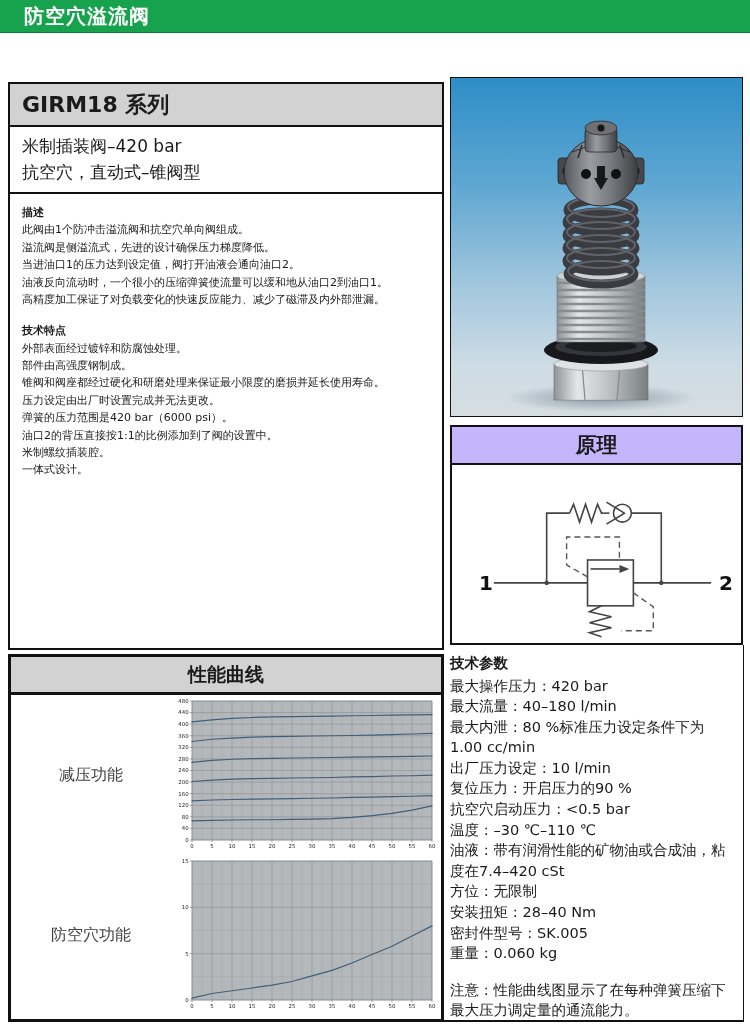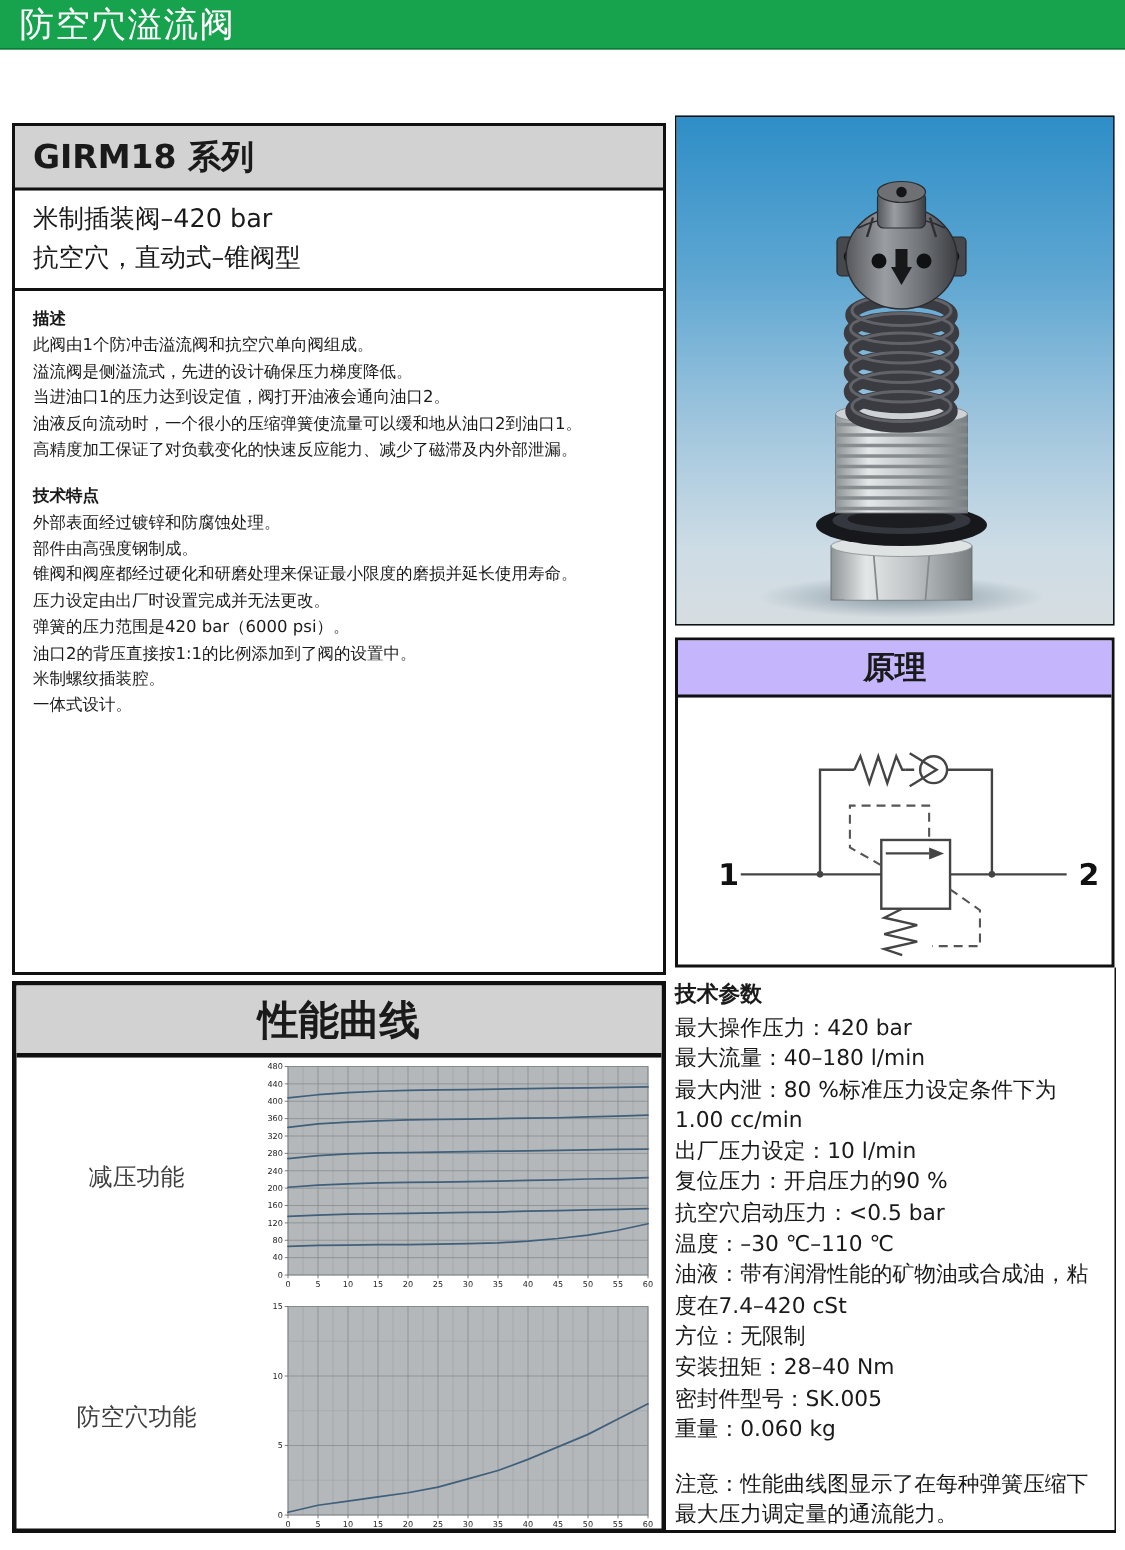--- a/index.html
+++ b/index.html
@@ -8,21 +8,21 @@
     width:750px; height:1033px; position:relative; overflow:hidden;
     font-family:"DejaVu Sans","Liberation Sans",sans-serif; color:#1a1a1a;
   }
   
   .topbar {
     position:absolute; left:0; top:0; width:750px; height:33px;
     background:#17a34e; display:flex; align-items:center;
     border-bottom:1px solid #0e7a38;
   }
   .topbar h1 {
-    color:#fff; font-size:23px; font-weight:normal; padding-left:13px; letter-spacing:1px;
+    color:#fff; font-size:20px; font-weight:bold; padding-left:24px; letter-spacing:1px;
   }
   
   .series-card {
     position:absolute; left:8px; top:82px; width:436px; height:568px;
     border:2px solid #111; background:#fff; overflow:hidden;
   }
   .series-card .hdr {
     background:#d2d2d2; border-bottom:2px solid #111;
     font-size:22px; font-weight:bold; padding:6px 12px 5px 12px;
   }
@@ -49,21 +49,21 @@
   }
   .principle-card .schema { height:178px; }
   .principle-card svg { display:block; width:100%; height:100%; }
   
   .perf-card {
     position:absolute; left:8px; top:654px; width:436px; height:368px;
     border:3px solid #111; background:#fff;
   }
   .perf-card .hdr {
     background:#d2d2d2; border-bottom:3px solid #111; text-align:center;
-    font-size:27px; font-weight:bold; padding:5px 0 4px 0;
+    font-size:19px; font-weight:bold; padding:5px 0 4px 0;
   }
   .chart-row { display:flex; align-items:center; height:160px; }
   .chart-row .lbl { width:160px; text-align:center; font-size:16px; color:#404040; }
   .chart-row svg { width:268px; height:158px; flex:none; }
   
   .specs {
     position:absolute; left:444px; top:645px; width:300px; height:377px;
     border-right:1px solid #111; border-bottom:2px solid #111;
     padding:8px 12px 0 6px; font-size:14.5px; line-height:1.42; overflow:hidden;
   }

